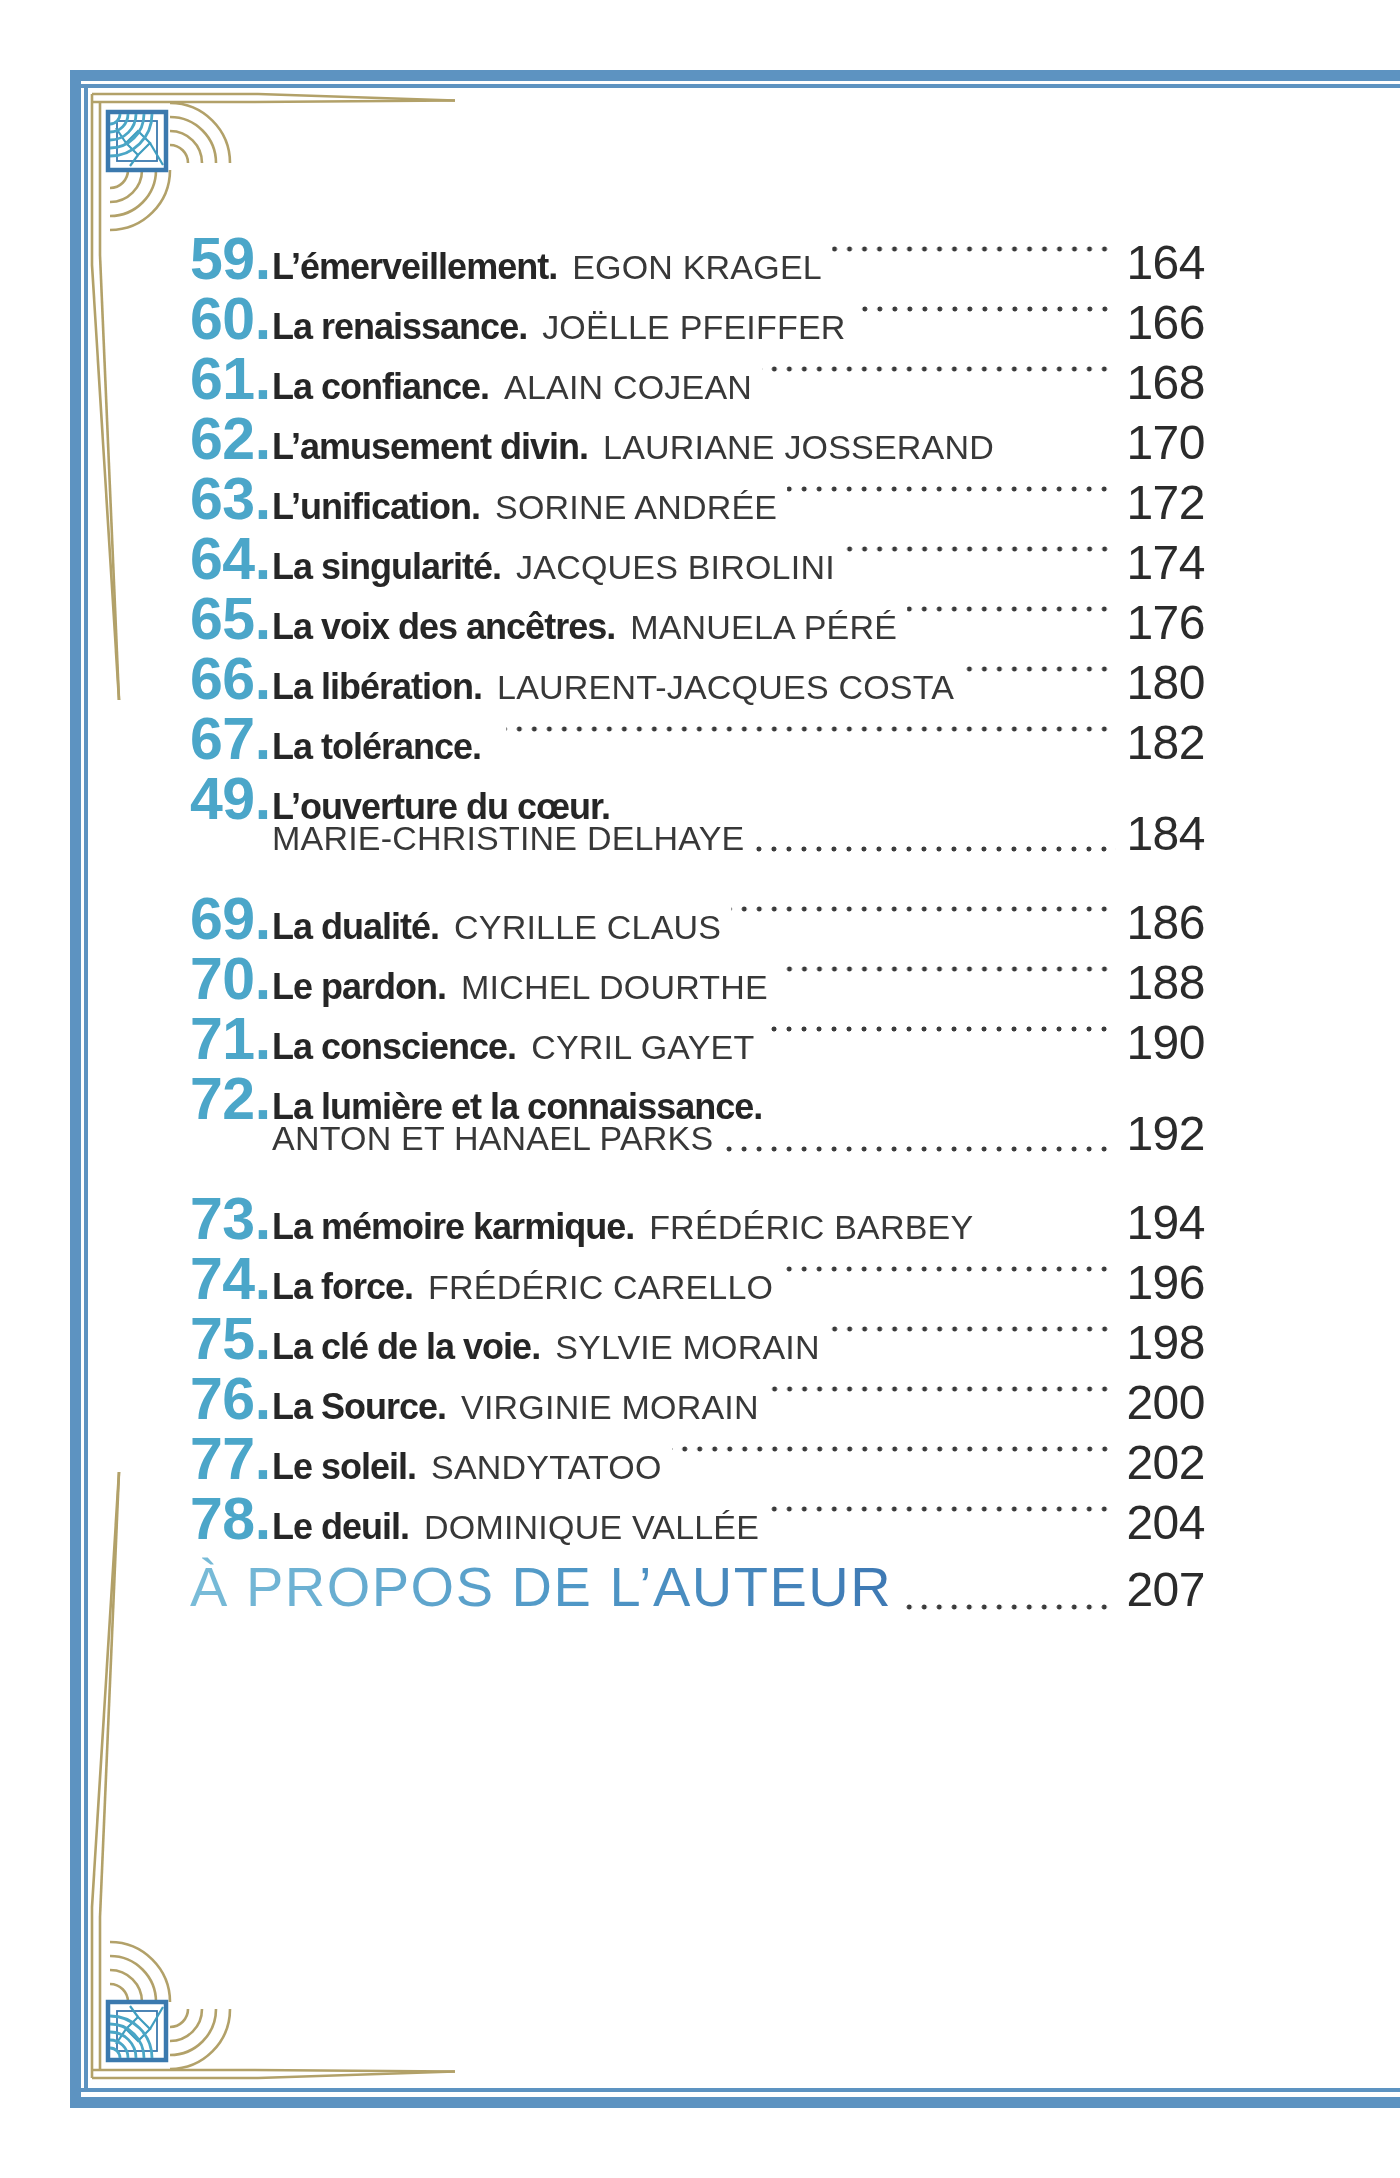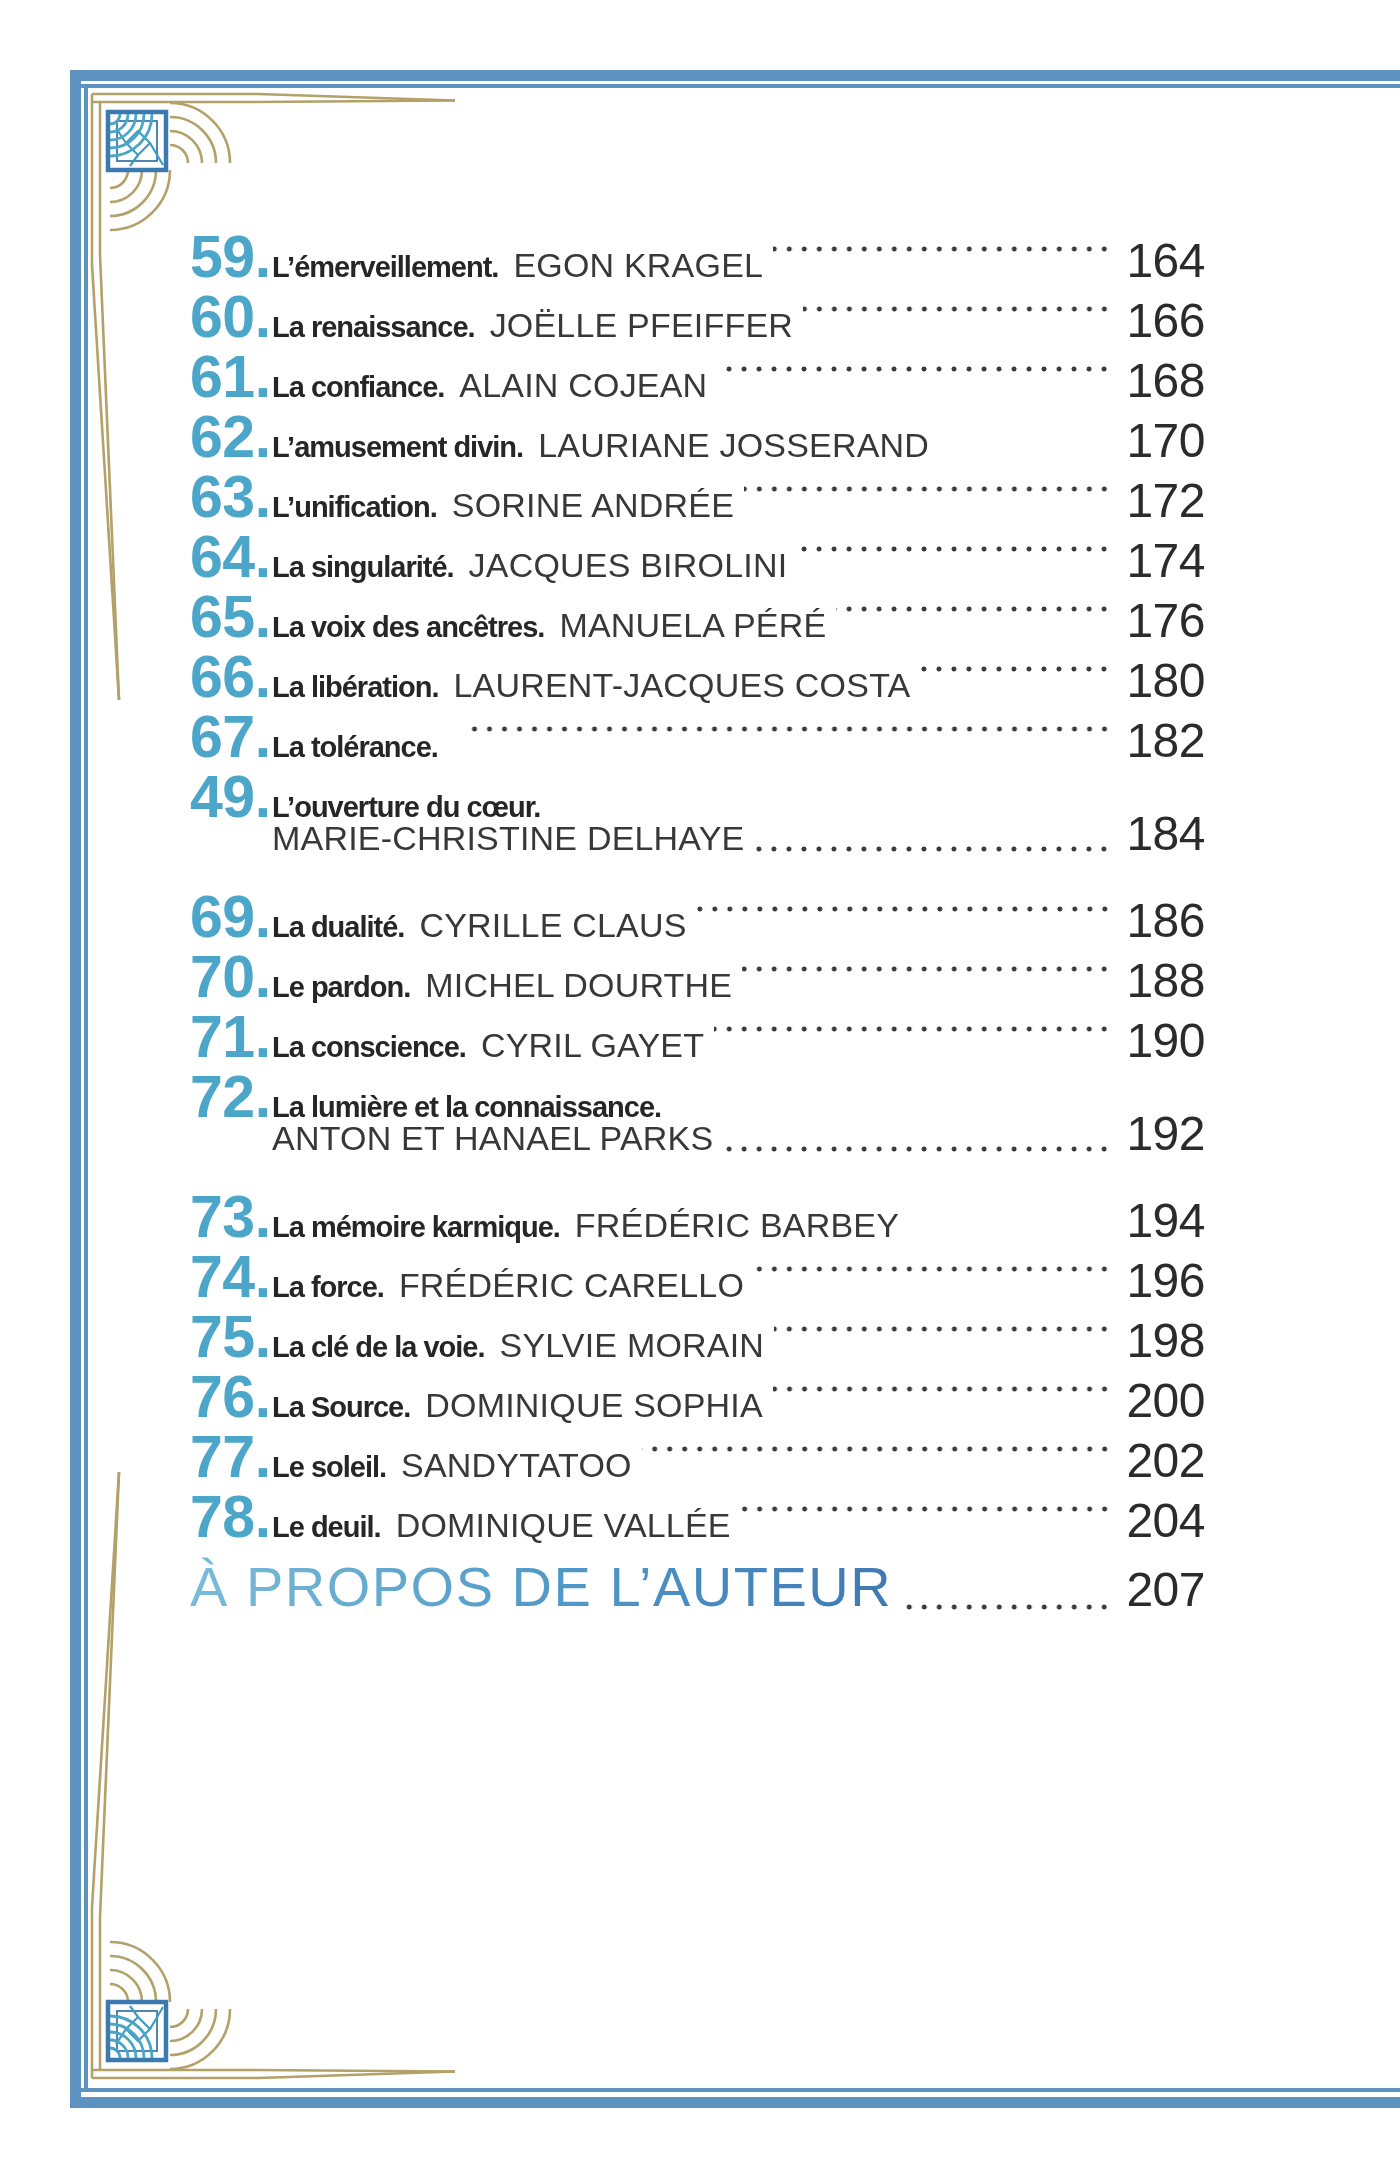--- a/index.html
+++ b/index.html
@@ -14,21 +14,21 @@
   .bar-left{left:70px;top:70px;width:11px;height:2038px;}
   .line-left{left:84px;top:84px;width:4px;height:2008px;}
   .bar-bottom{left:70px;top:2097px;right:0;height:11px;}
   .line-bottom{left:70px;top:2088px;right:0;height:4px;}
   
   .ornaments{position:absolute;left:0;top:0;pointer-events:none;}
   
   .toc{position:absolute;left:190px;top:204px;width:1015px;}
   .row{display:flex;align-items:baseline;height:60px;line-height:60px;white-space:nowrap;}
   .num{flex:0 0 82px;color:#4ba6c9;font-weight:700;font-size:59px;letter-spacing:-0.5px;}
-  .title{flex:0 0 auto;color:#262626;font-weight:700;font-size:29px;letter-spacing:-1px;margin-right:15px;margin-top:33px;}
+  .title{flex:0 0 auto;color:#262626;font-weight:700;font-size:36px;letter-spacing:-1px;margin-right:15px;margin-top:33px;}
   .author{flex:0 0 auto;color:#383838;font-weight:400;font-size:34px;letter-spacing:0.2px;text-align:center;}
   .leader{flex:1 1 auto;min-width:0;align-self:flex-end;height:6px;margin:0 10px 12px 10px;
     background-image:radial-gradient(circle at 3px 3px,#3a3a3a 2.2px,rgba(0,0,0,0) 2.8px);
     background-size:15px 6px;background-repeat:repeat-x;background-position:right bottom;}
   .leader.no-dots{background:none;flex:1 1 auto;}
   .pageno{flex:0 0 auto;color:#2b2b2b;font-weight:400;font-size:48px;letter-spacing:-0.5px;text-align:right;}
   
   .about-row{display:flex;align-items:baseline;height:74px;line-height:74px;margin-top:26px;white-space:nowrap;}
   .about-label{flex:0 0 auto;font-size:56px;font-weight:300;letter-spacing:1.5px;
     background:linear-gradient(90deg,#79bcd8 0%,#4f97c6 55%,#3e79b4 100%);
@@ -216,21 +216,21 @@
       <div class="row">
         <span class="num">75.</span>
         <span class="title">La clé de la voie.</span>
         <span class="author">SYLVIE MORAIN</span>
         <span class="leader"></span>
         <span class="pageno">198</span>
       </div>
       <div class="row">
         <span class="num">76.</span>
         <span class="title">La Source.</span>
-        <span class="author">DOMINIQUE SOPHIA</span>
+        <span class="author">VIRGINIE MORAIN</span>
         <span class="leader"></span>
         <span class="pageno">200</span>
       </div>
       <div class="row">
         <span class="num">77.</span>
         <span class="title">Le soleil.</span>
         <span class="author">SANDYTATOO</span>
         <span class="leader"></span>
         <span class="pageno">202</span>
       </div>

